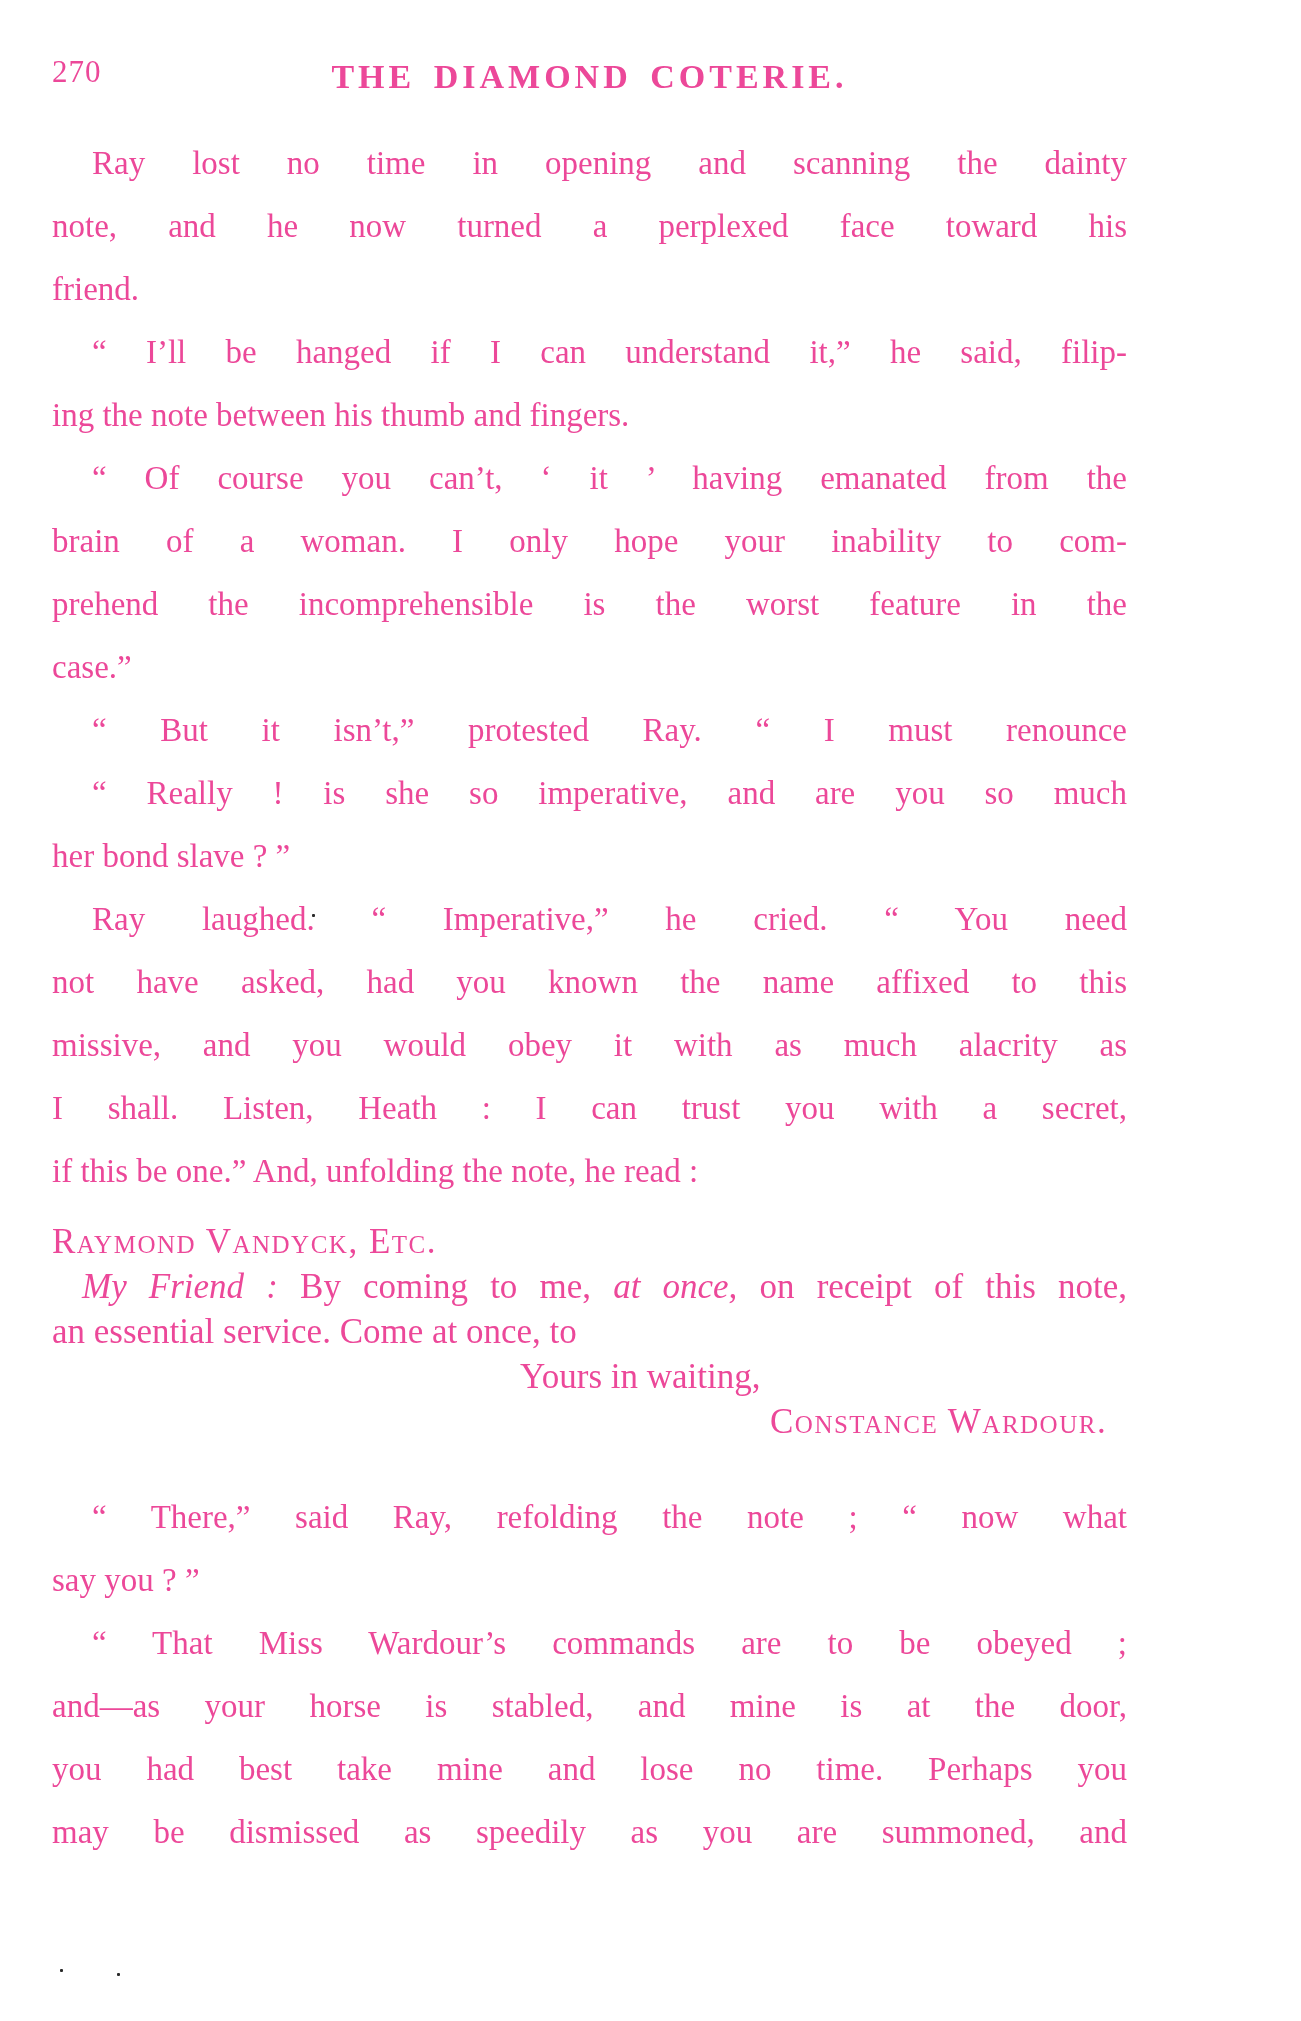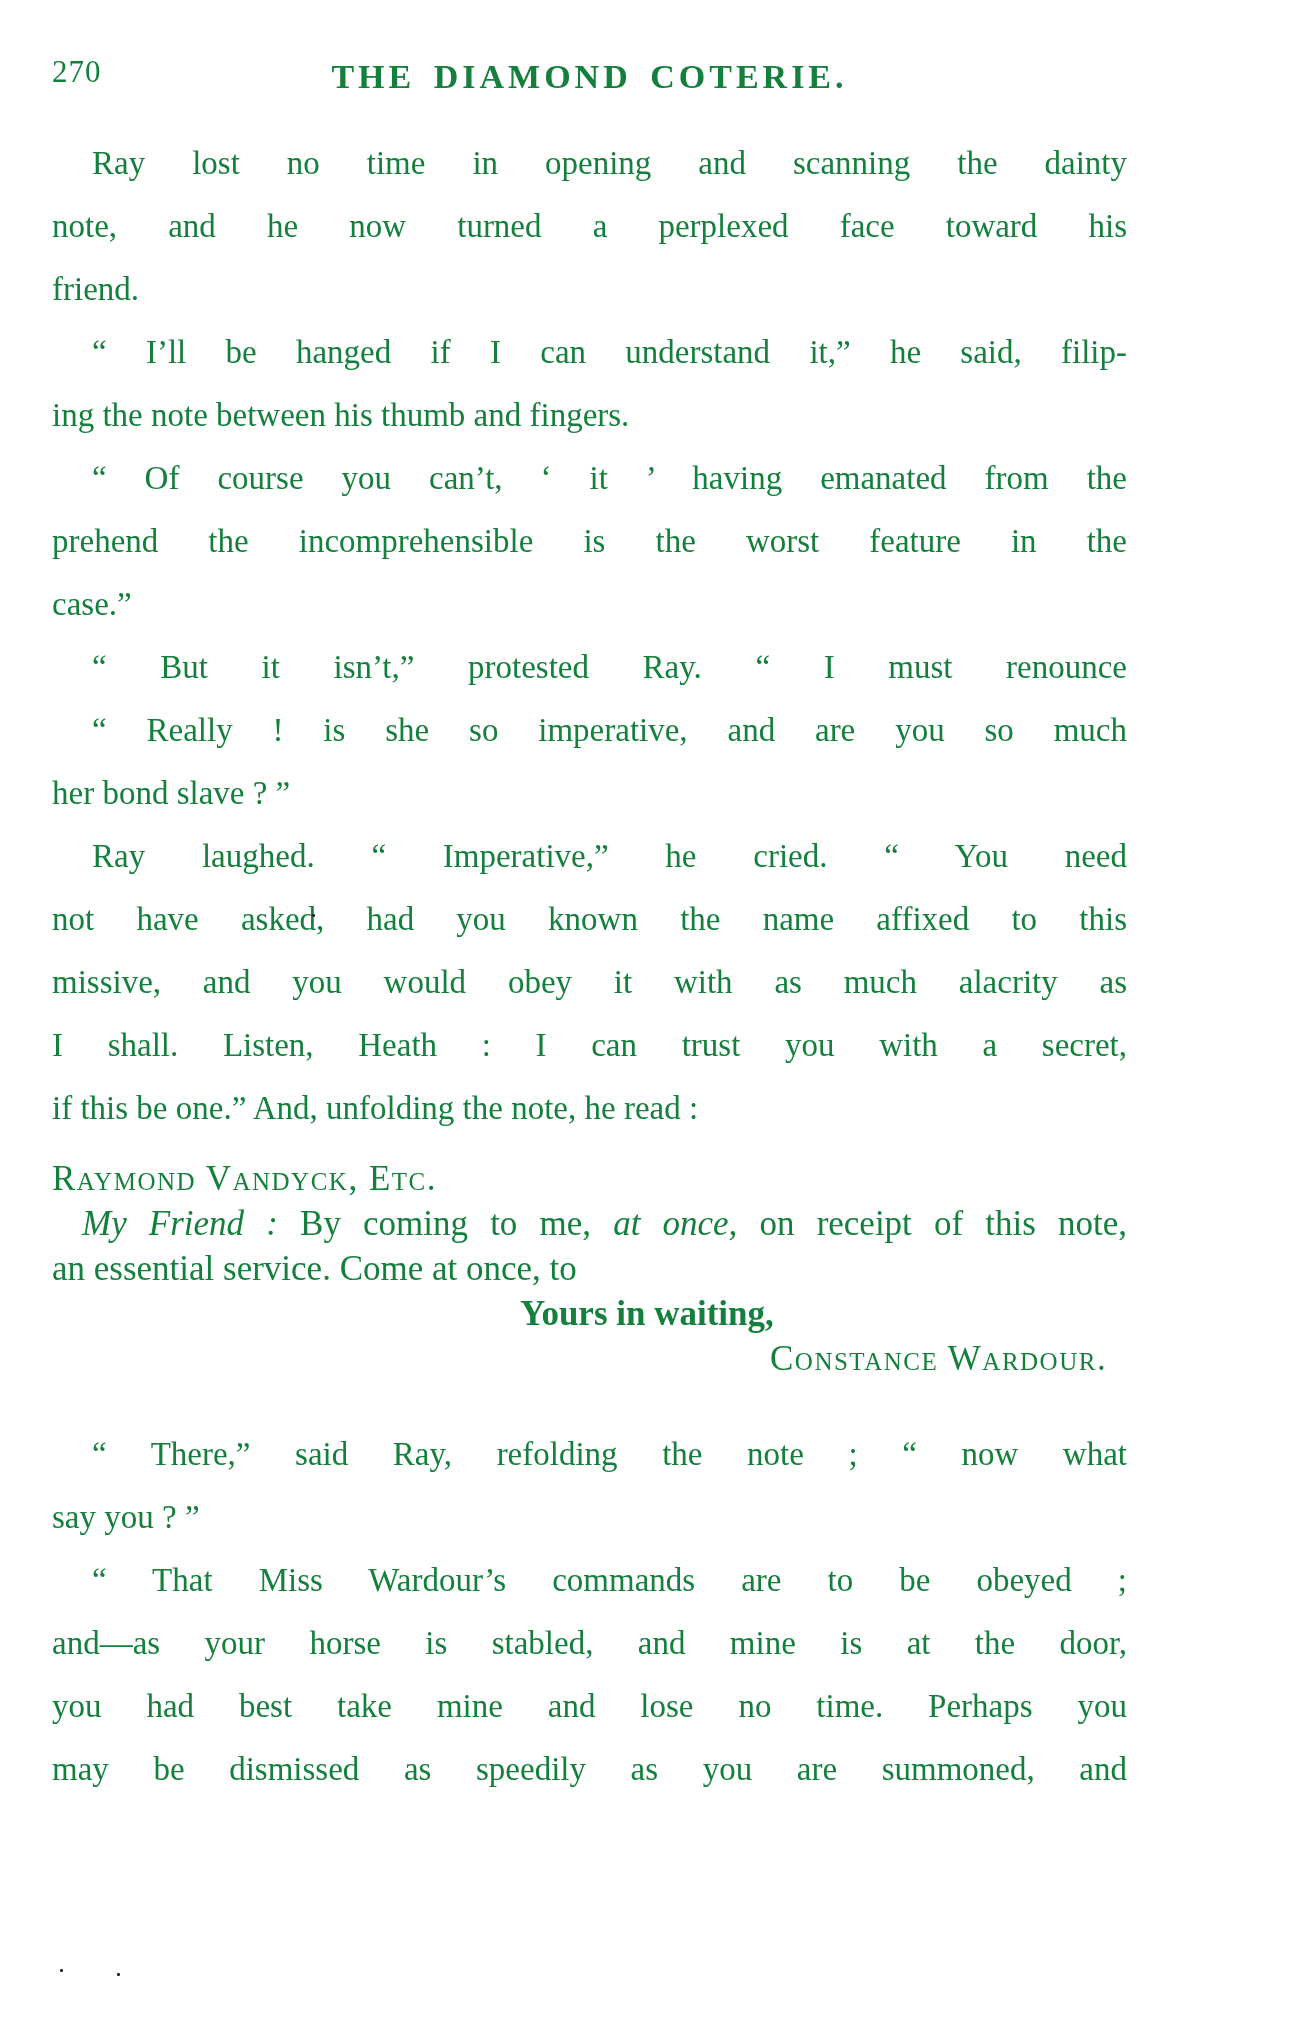--- a/index.html
+++ b/index.html
@@ -8,21 +8,21 @@
     background: #ffffff;
     width: 1301px;
     height: 2021px;
     overflow: hidden;
   }
   .page {
     position: relative;
     width: 1162px;
     height: 2021px;
     background: #ffffff;
-    color: #15803d;
+    color: #ec4899;
     font-family: "Liberation Serif", serif;
     padding-left: 32px;
   }
   .column {
     position: absolute;
     left: 52px;
     top: 0;
     width: 1075px;
   }
   .running-head {
@@ -60,21 +60,21 @@
   .note-block {
     margin-top: 16px;
     margin-bottom: 42px;
     font-size: 35px;
     line-height: 45px;
   }
   .note-line { min-height: 45px; }
   .sc { font-variant: small-caps; letter-spacing: 1.5px; }
   .it { font-style: italic; }
   .note-in { text-indent: 30px; }
-  .closing { padding-left: 468px; font-weight: bold; }
+  .closing { padding-left: 468px; }
   .signature { padding-left: 718px; }
 
   .speck {
     position: absolute;
     width: 3px;
     height: 3px;
     background: #2a2a2a;
     border-radius: 1px;
   }
 </style>
@@ -92,20 +92,21 @@
     <div class="body-text">
 
       <div class="line j in">Ray lost no time in opening and scanning the dainty</div>
       <div class="line j">note, and he now turned a perplexed face toward his</div>
       <div class="line l">friend.</div>
 
       <div class="line j in">“ I’ll be hanged if I can understand it,” he said, filip-</div>
       <div class="line l">ing the note between his thumb and fingers.</div>
 
       <div class="line j in">“ Of course you can’t, ‘ it ’ having emanated from the</div>
+      <div class="line j">brain of a woman.  I only hope your inability to com-</div>
       <div class="line j">prehend the incomprehensible is the worst feature in the</div>
       <div class="line l">case.”</div>
 
       <div class="line j in">“ But it isn’t,” protested Ray.  “ I must renounce</div>
 
       <div class="line j in">“ Really !  is she so imperative, and are you so much</div>
       <div class="line l">her bond slave ? ”</div>
 
       <div class="line j in">Ray laughed.  “ Imperative,” he cried.  “ You need</div>
       <div class="line j">not have asked, had you known the name affixed to this</div>

